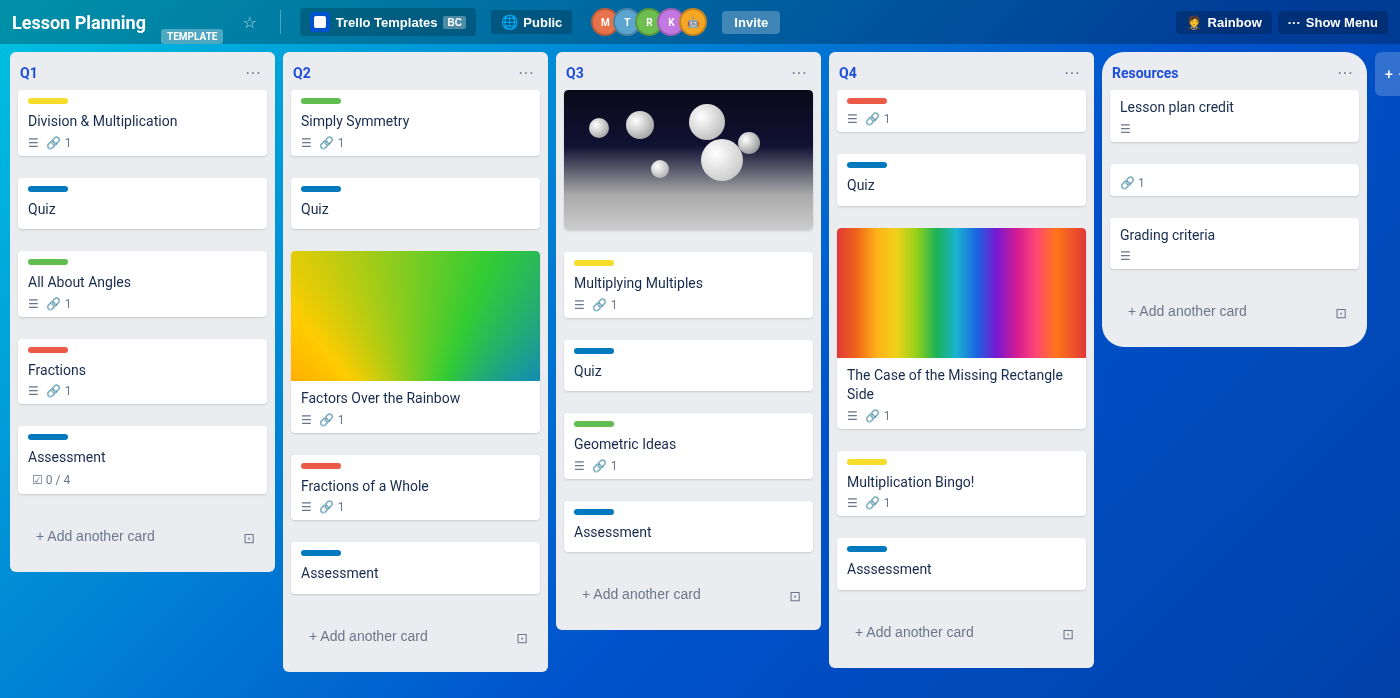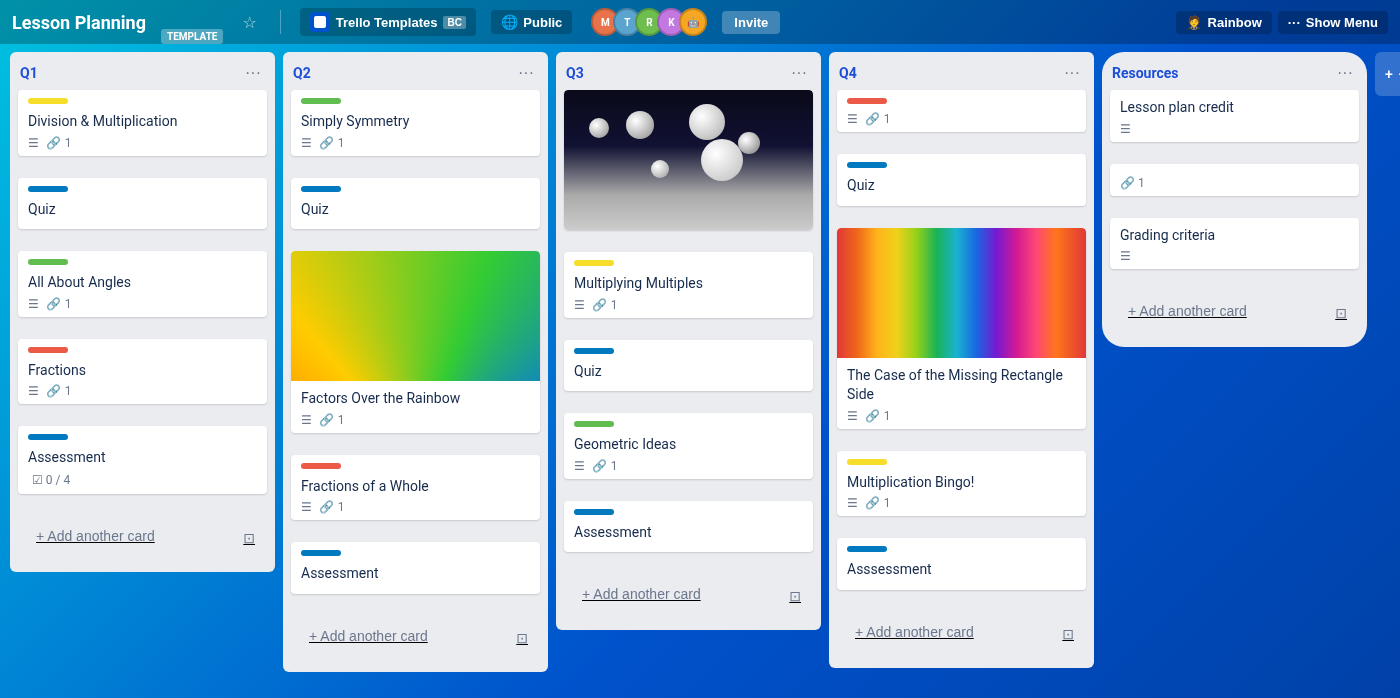--- a/index.html
+++ b/index.html
@@ -274,21 +274,20 @@
       border: none;
       width: 100%;
       text-align: left;
       margin: 0 0 4px 0;
     }
     .add-card-footer {
       display: flex;
       align-items: center;
       justify-content: space-between;
       padding: 4px 8px 8px 8px;
-      text-decoration: underline;
     }
     .card-template-btn {
       background: none;
       border: none;
       color: #6b778c;
       font-size: 14px;
       cursor: pointer;
       padding: 4px;
       border-radius: 3px;
     }

